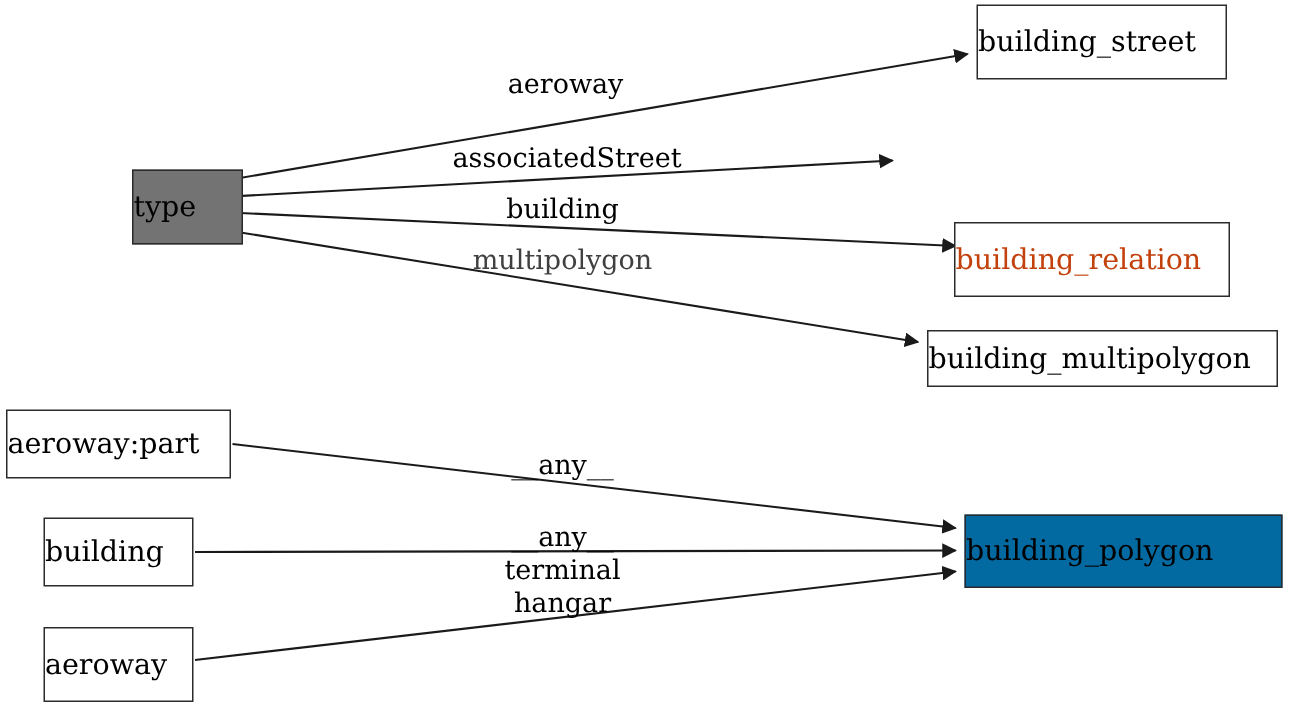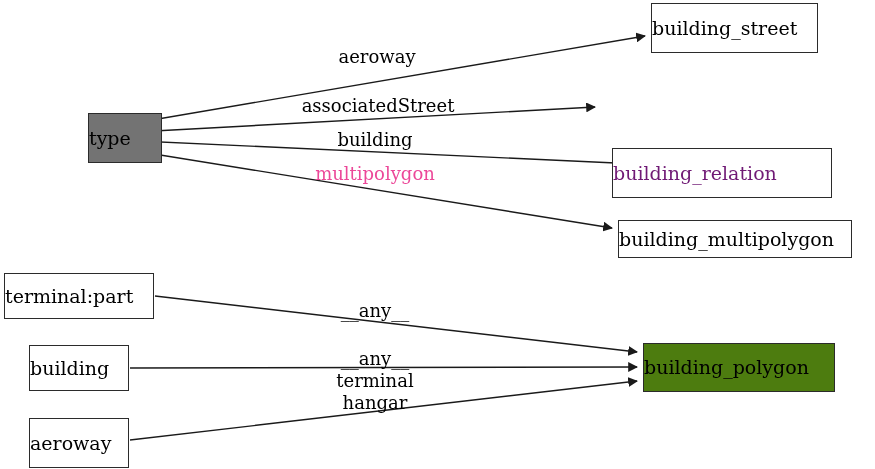--- a/index.html
+++ b/index.html
@@ -67,44 +67,44 @@
         <line x1="155" y1="296" x2="637" y2="352" stroke="#1a1a1a" stroke-width="1.4" marker-end="url(#arrowhead)"></line>
         <line x1="130" y1="368" x2="637" y2="367" stroke="#1a1a1a" stroke-width="1.4" marker-end="url(#arrowhead)"></line>
         <line x1="130" y1="440" x2="637" y2="381" stroke="#1a1a1a" stroke-width="1.4" marker-end="url(#arrowhead)"></line>
       </g>
   </svg>
 
   <div class="graph-node" style="left: 42px; top: 113px; width: 74px; height: 50px; border-color: rgb(43, 43, 43); background: #737373; color: rgb(0, 0, 0); margin-left: 46px;">
     <span>type</span>
   </div>
   <div class="graph-node" style="left: 4px; top: 273px; width: 150px; height: 46px; border-color: rgb(43, 43, 43); background: rgb(255, 255, 255); color: rgb(0, 0, 0);">
-    <span>terminal:part</span>
+    <span>aeroway:part</span>
   </div>
   <div class="graph-node" style="left: 29px; top: 345px; width: 100px; height: 46px; border-color: rgb(43, 43, 43); background: rgb(255, 255, 255); color: rgb(0, 0, 0);">
     <span>building</span>
   </div>
   <div class="graph-node" style="left: 29px; top: 418px; width: 100px; height: 50px; border-color: rgb(43, 43, 43); background: rgb(255, 255, 255); color: rgb(0, 0, 0);">
     <span>aeroway</span>
   </div>
 
   <div class="graph-node" style="left: 651px; top: 3px; width: 167px; height: 50px; border-color: rgb(43, 43, 43); background: rgb(255, 255, 255); color: rgb(0, 0, 0);">
     <span>building_street</span>
   </div>
-  <div class="graph-node" style="left: 612px; top: 148px; width: 220px; height: 50px; border-color: rgb(43, 43, 43); background: rgb(255, 255, 255); color: #701a75;">
+  <div class="graph-node" style="left: 636px; top: 148px; width: 184px; height: 50px; border-color: rgb(43, 43, 43); background: rgb(255, 255, 255); color: #c2410c;">
     <span>building_relation</span>
   </div>
   <div class="graph-node" style="left: 618px; top: 220px; width: 234px; height: 38px; border-color: rgb(43, 43, 43); background: rgb(255, 255, 255); color: rgb(0, 0, 0);">
     <span>building_multipolygon</span>
   </div>
-  <div class="graph-node" style="left: 643px; top: 343px; width: 192px; height: 49px; border-color: rgb(43, 43, 43); background: #4d7c0f; color: rgb(0, 0, 0);">
+  <div class="graph-node" style="left: 643px; top: 343px; width: 212px; height: 49px; border-color: rgb(43, 43, 43); background: #0369a1; color: rgb(0, 0, 0);">
     <span>building_polygon</span>
   </div>
 
   <div class="edge-label" style="left: 377px; top: 57px; color: rgb(0, 0, 0);">aeroway</div>
   <div class="edge-label" style="left: 378px; top: 106px; color: rgb(0, 0, 0);">associatedStreet</div>
   <div class="edge-label" style="left: 375px; top: 140px; color: rgb(0, 0, 0);">building</div>
-  <div class="edge-label" style="left: 375px; top: 174px; color: #ec4899;">multipolygon</div>
+  <div class="edge-label" style="left: 375px; top: 174px; color: #404040;">multipolygon</div>
   <div class="edge-label" style="left: 375px; top: 311px; color: rgb(0, 0, 0);">__any__</div>
   <div class="edge-label" style="left: 375px; top: 359px; color: rgb(0, 0, 0);">__any__</div>
   <div class="edge-label" style="left: 375px; top: 381px; color: rgb(0, 0, 0);">terminal</div>
   <div class="edge-label" style="left: 375px; top: 403px; color: rgb(0, 0, 0);">hangar</div>
 
 </div>
 
 </body></html>

